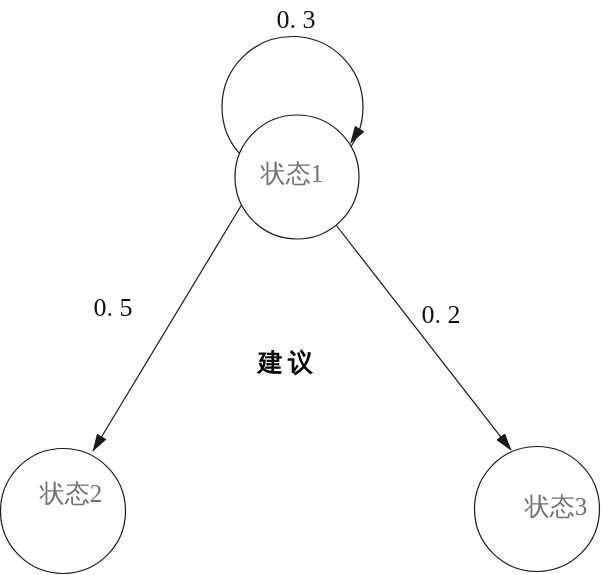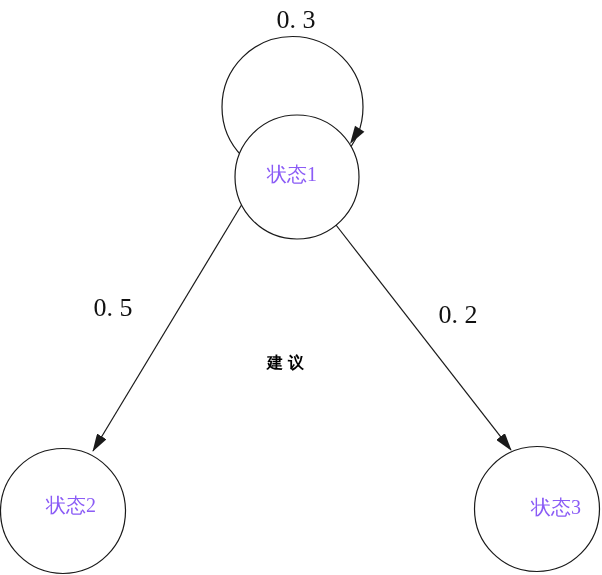--- a/index.html
+++ b/index.html
@@ -17,28 +17,28 @@
     position: absolute;
     transform: translate(-50%, -50%);
     white-space: nowrap;
     line-height: 1.15;
   }
   .prob-label {
     font-size: 26px;
     color: #111111;
   }
   .state-label {
-    font-size: 20px;
-    color: #8b5cf6;
+    font-size: 25px;
+    color: #737373;
   }
   .caption {
     position: absolute;
     transform: translate(-50%, -50%);
     text-align: center;
-    font-size: 16px;
+    font-size: 25px;
     font-weight: bold;
     letter-spacing: 5px;
     line-height: 26px;
     color: #000000;
     white-space: nowrap;
   }
 </style>
 </head>
 <body>
 
@@ -63,25 +63,25 @@
 
     <circle cx="63" cy="511" r="62.5" fill="#ffffff" stroke="#1a1a1a" stroke-width="1.2"></circle>
 
     <circle cx="537" cy="509" r="62.5" fill="#ffffff" stroke="#1a1a1a" stroke-width="1.2"></circle>
   </svg>
 
   <div class="label prob-label" style="left:296px; top:20px;">0. 3</div>
 
   <div class="label prob-label" style="left:113px; top:308px;">0. 5</div>
 
-  <div class="label prob-label" style="left:458px; top:315px;text-align:center;">0. 2</div>
+  <div class="label prob-label" style="left:441px; top:315px;text-align:center;">0. 2</div>
 
   <div class="label state-label" style="left:292px; top:174px;">状态1</div>
 
-  <div class="label state-label" style="left:71px; top:505px;">状态2</div>
+  <div class="label state-label" style="left:71px; top:494px;">状态2</div>
 
   <div class="label state-label" style="left:556px; top:507px;">状态3</div>
 
   <div class="caption" style="left:288px; top:363px;">
     <div>建议</div>
   </div>
 
 </div>
 
 </body></html>

